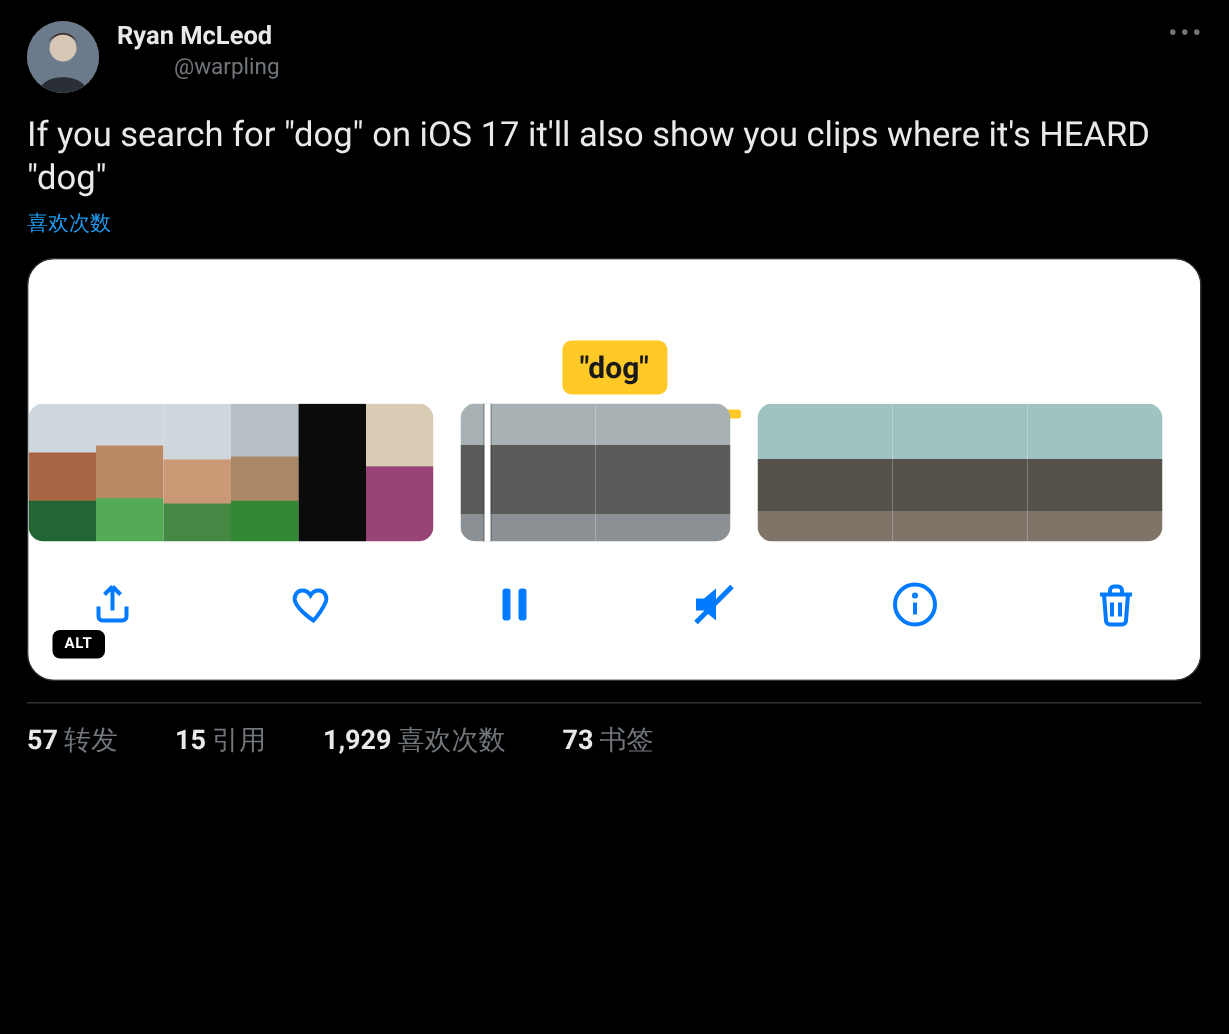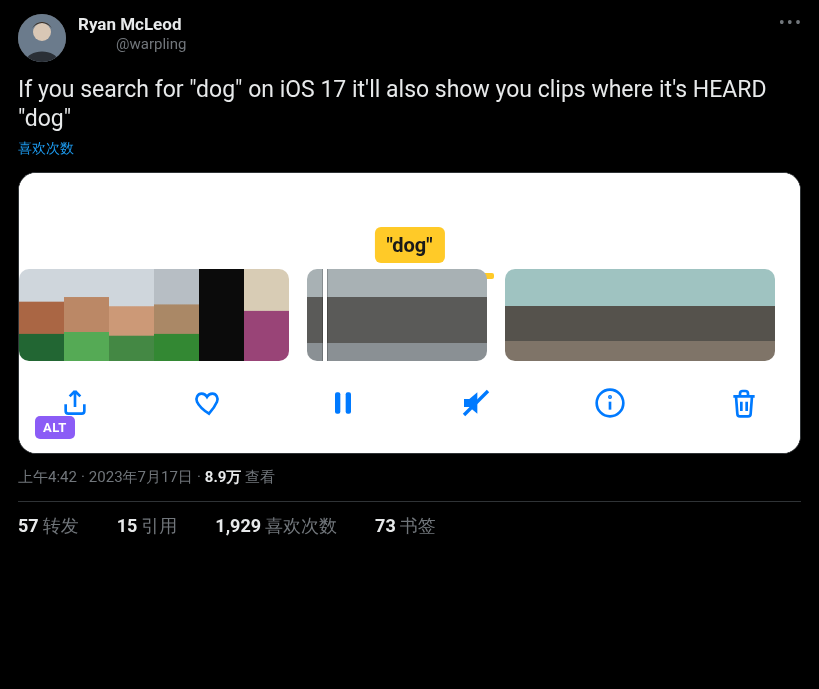--- a/index.html
+++ b/index.html
@@ -127,23 +127,23 @@
     align-items: center;
     justify-content: center;
     width: 40px; height: 40px;
     color: #007aff;
     cursor: pointer;
   }
   .ctrl svg { width: 32px; height: 32px; stroke: currentColor; fill: none; stroke-width: 2; }
   .alt-badge {
     position: absolute;
     left: 16px; bottom: 14px;
-    background: #8b5cf6;
+    background: #000000;
     color: #fff;
-    font-size: 13px;
+    font-size: 10px;
     font-weight: 700;
     padding: 4px 8px;
     border-radius: 5px;
     letter-spacing: 0.5px;
   }
   .meta-line {
     margin-top: 14px;
     font-size: 15px;
     color: #71767b;
   }
@@ -254,23 +254,20 @@
       <span class="ctrl">
         <svg viewBox="0 0 24 24">
             <path d="M4 7h16M9 7V5a2 2 0 0 1 2-2h2a2 2 0 0 1 2 2v2M6 7l1 13a2 2 0 0 0 2 2h6a2 2 0 0 0 2-2l1-13M10 11v7M14 11v7"></path>
           </svg>
       </span>
     </div>
 
     <div class="alt-badge">ALT</div>
   </div>
 
-  <div class="meta-line">
-    <span>上午4:42</span><span class="sep">·</span><span>2023年7月17日</span><span class="sep">·</span><span class="bold">8.9万</span> <span>查看</span>
-  </div>
 
   <div class="divider"></div>
 
   <div class="stats">
     <span><span class="num">57</span><span>转发</span></span>
     <span><span class="num">15</span><span>引用</span></span>
     <span><span class="num">1,929</span><span>喜欢次数</span></span>
     <span><span class="num">73</span><span>书签</span></span>
   </div>
 

